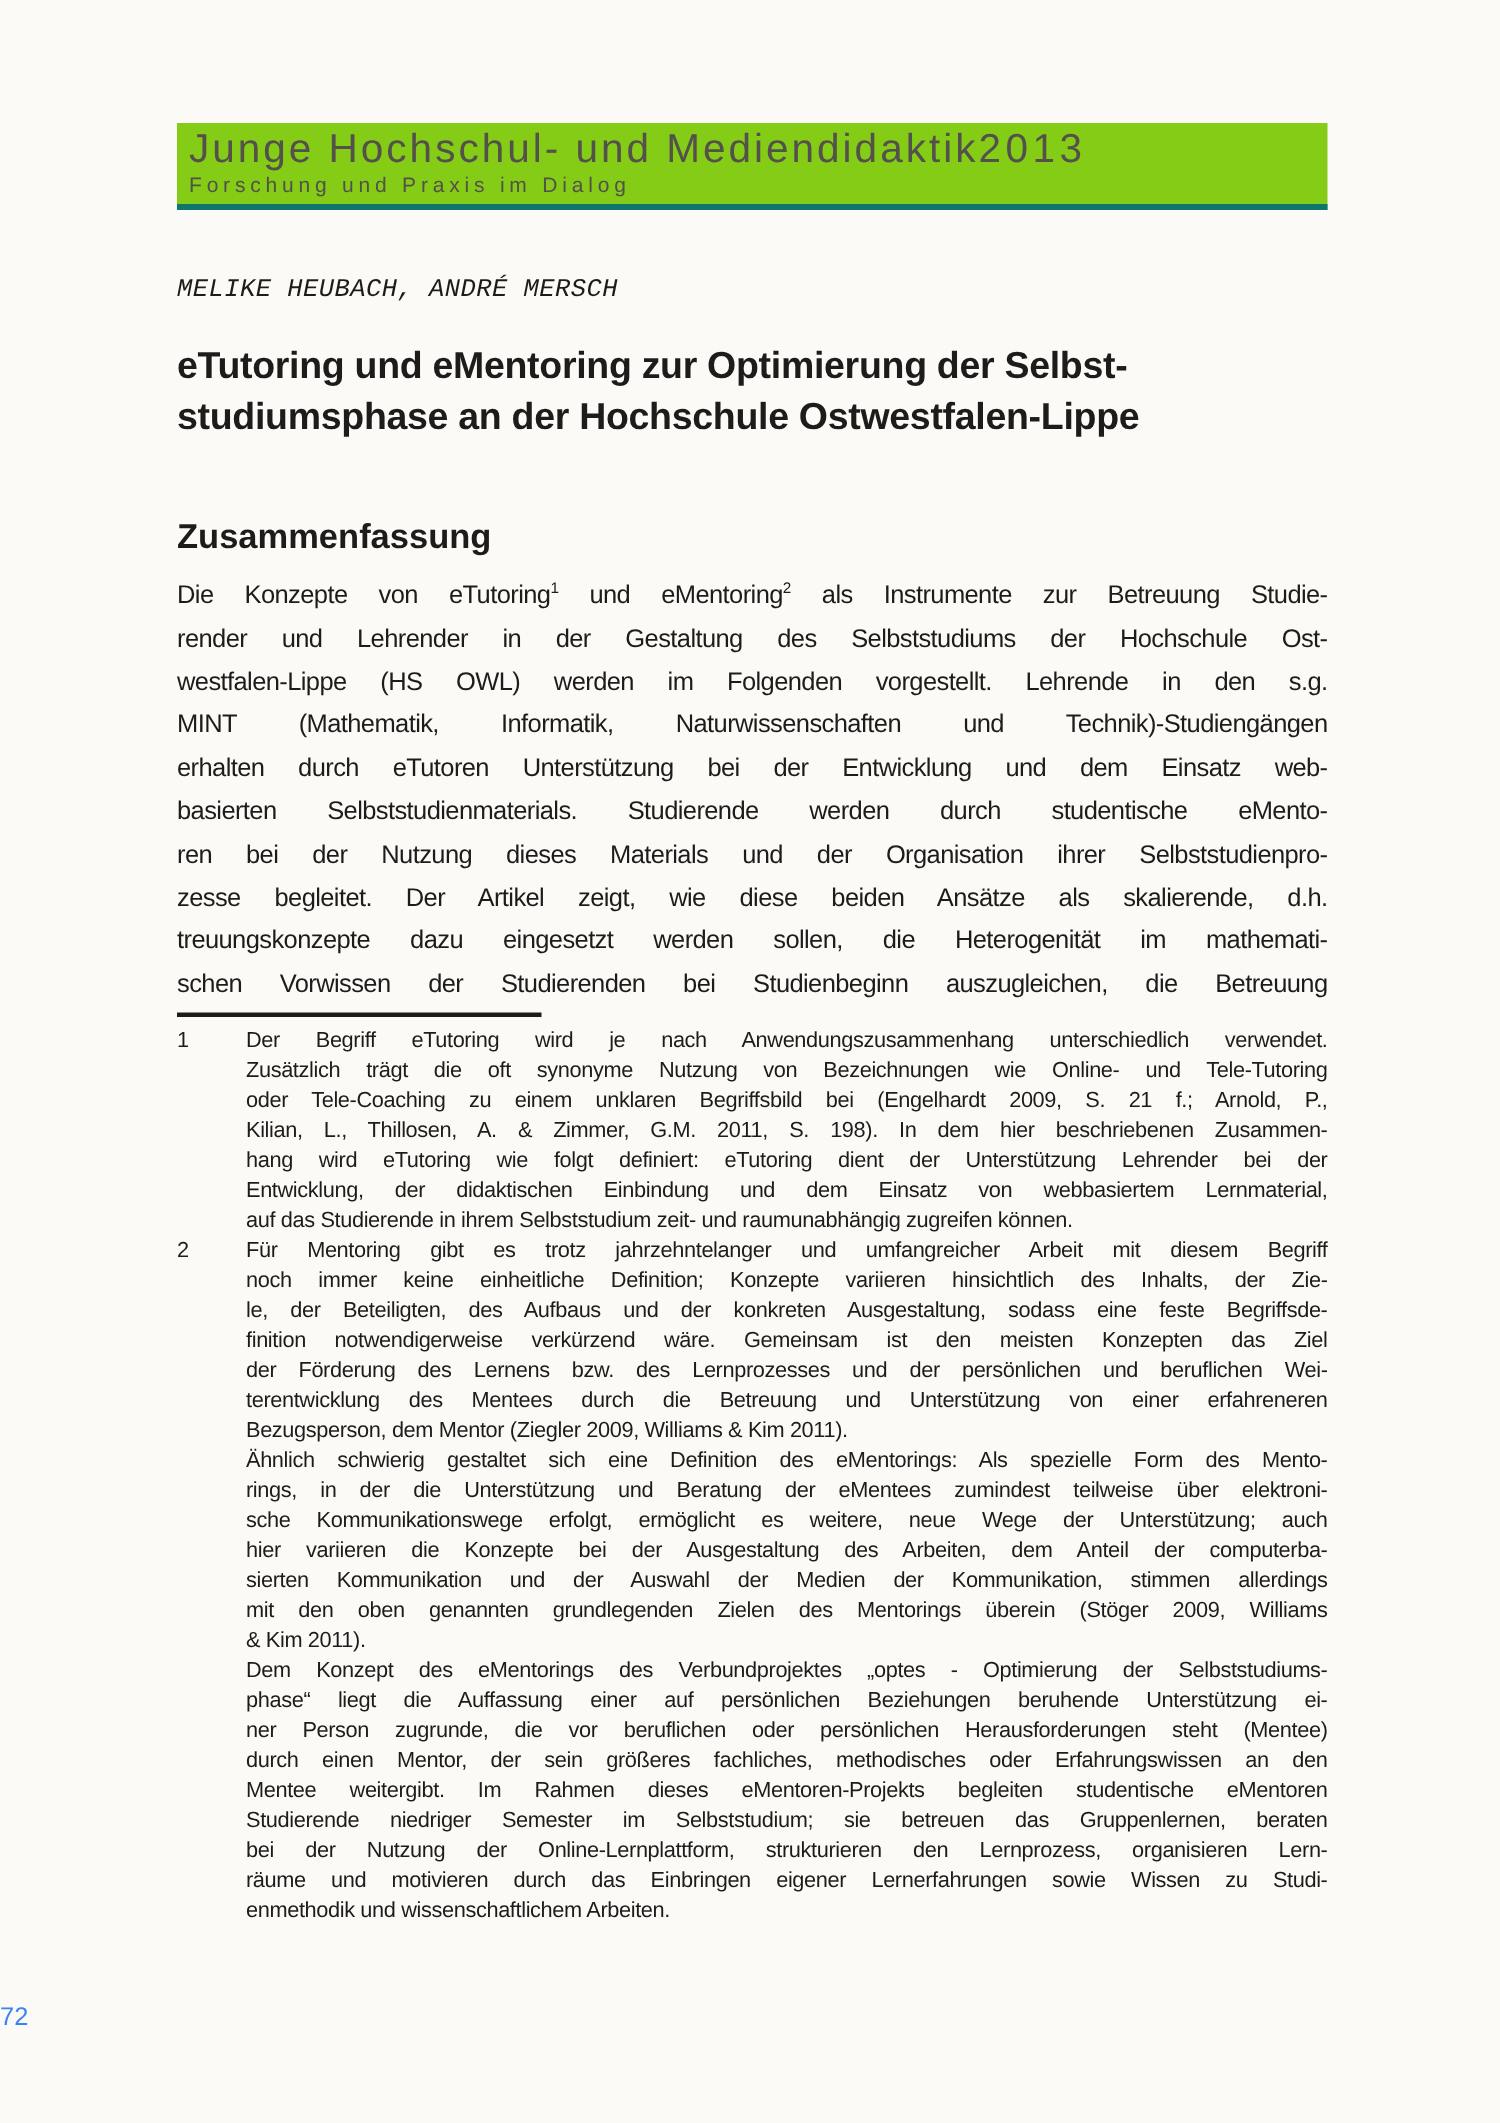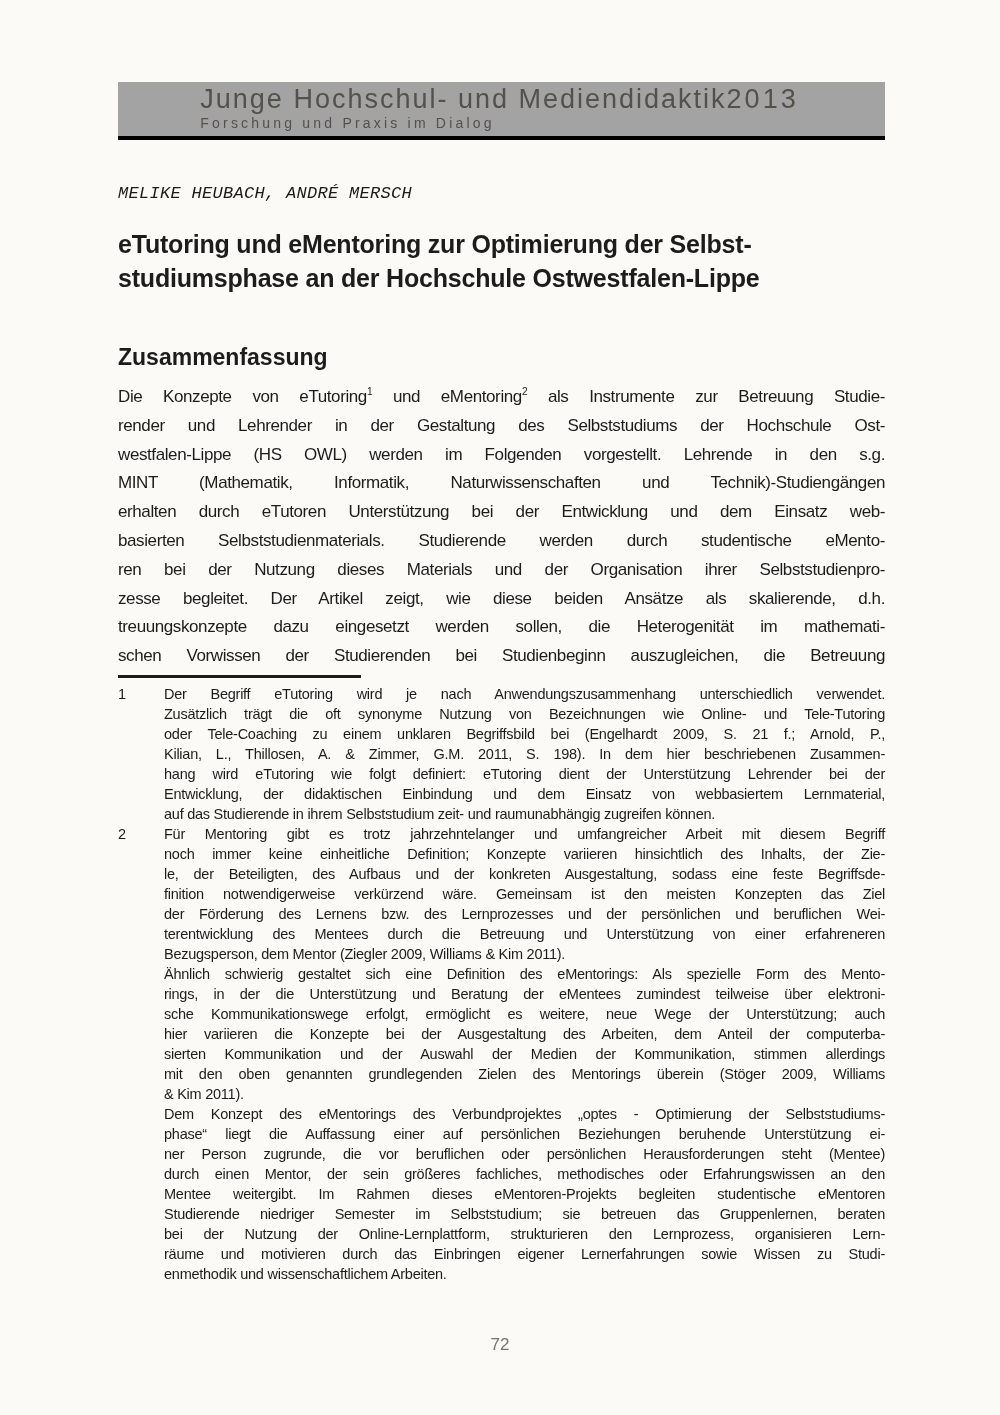--- a/index.html
+++ b/index.html
@@ -16,25 +16,25 @@
     background: #fbfaf7;
     overflow: hidden;
   }
   .content {
     margin: 0 115px 0 118px; 
   }
 
   
   .journal-bar {
     margin-top: 82px;
-    background: #a3a3a3;
-    border-bottom: 4px solid #000000;
+    background: #84cc16;
+    border-bottom: 4px solid #0f766e;
     padding: 2px 12px 4px 8px;
     display: flex;
-    justify-content: center;
+    justify-content: flex-start;
     align-items: flex-start;
   }
   .jb-title {
     font-size: 27px;
     line-height: 30px;
     letter-spacing: 2px;
     color: #54504b;
     white-space: nowrap;
   }
   .jb-subtitle {
@@ -109,23 +109,23 @@
   }
   .footnote { display: flex; }
   .fn-num { flex: 0 0 46px; width: 46px; }
   .fn-body { flex: 1 1 auto; min-width: 0; }
 
   .page-number {
     position: absolute;
     top: 1335px;
     left: 0;
     width: 100%;
-    text-align: center;
+    text-align: left;
     font-size: 17px;
-    color: #737373;
+    color: #3b82f6;
   }
 </style>
 </head>
 <body>
 
 <div class="page">
   <div class="content">
 
     <header class="journal-bar">
       <div class="jb-left">

